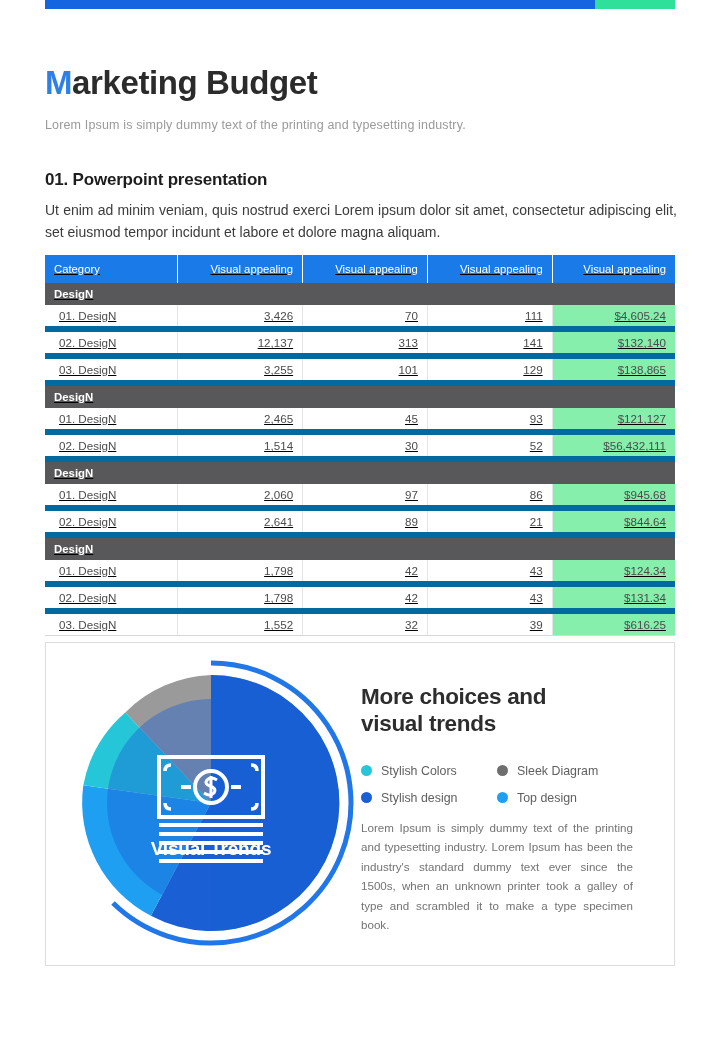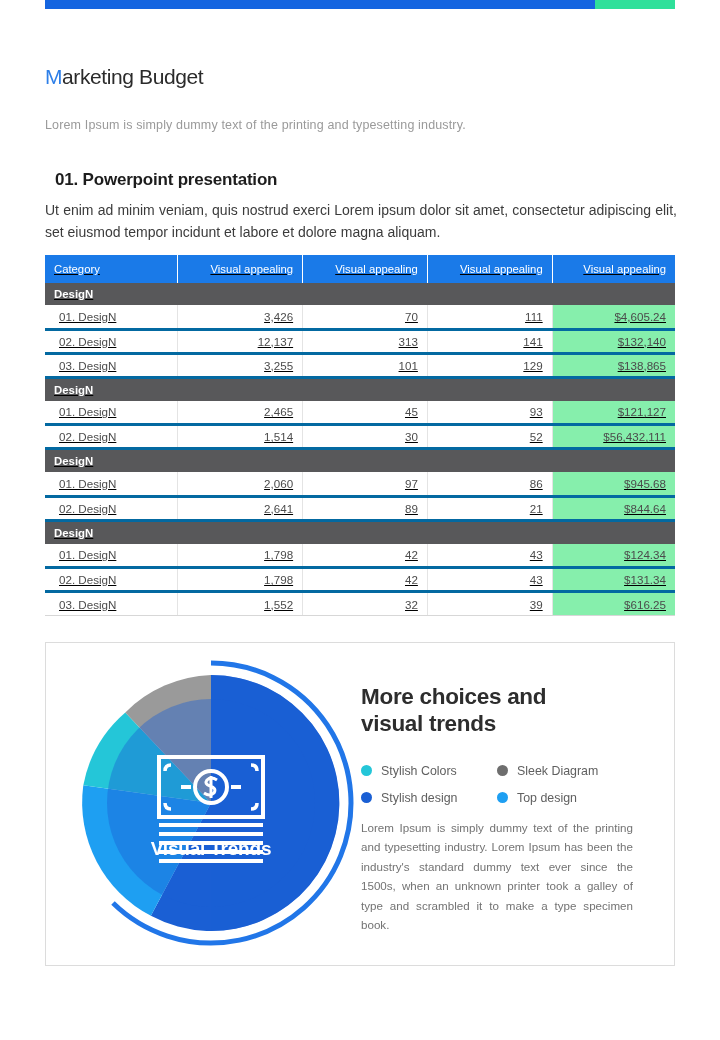--- a/index.html
+++ b/index.html
@@ -12,33 +12,33 @@
   .page { position: relative; width: 720px; height: 1040px; background: #fff; }
 
   
   .topbar { position: absolute; left: 45px; top: 0px; width: 630px; height: 9px; display: flex; }
   .topbar-blue  { width: 550px; height: 100%; background: #1565e0; }
   .topbar-green { width: 80px;  height: 100%; background: #2fe09a; }
 
   
   .title-wrap { position: absolute; left: 45px; top: 66px; }
   .main-title {
-    font-size: 21px; font-weight: normal; letter-spacing: -0.4px;
+    font-size: 33px; font-weight: bold; letter-spacing: -0.4px;
     color: #2b2b2b; line-height: 1.0; white-space: nowrap;
   }
   .main-title .accent { color: #2e7fe8; }
   .subtitle {
     position: absolute; left: 45px; top: 118px;
     font-size: 12.5px; color: #9a9a9a; letter-spacing: 0.15px;
   }
 
   
   .section-title {
     position: absolute; left: 45px; top: 170px;
-    font-size: 17px; font-weight: bold; color: #1d1d1d; letter-spacing: -0.2px; margin-left: 10px;
+    font-size: 17px; font-weight: bold; color: #1d1d1d; letter-spacing: -0.2px;
   }
   .section-body {
     position: absolute; left: 45px; top: 200px; width: 632px;
     font-size: 14px; color: #3b3b3b; line-height: 1.55; text-align: justify;
   }
 
   
   .table-wrap { position: absolute; left: 45px; top: 255px; width: 630px; text-decoration: underline; }
   table.budget { width: 630px; border-collapse: collapse; table-layout: fixed; }
   table.budget th {
@@ -49,21 +49,21 @@
   table.budget th:first-child { text-align: left; }
   table.budget th:last-child { border-right: none; }
   tr.group-row td {
     background: #58585a; color: #ffffff; font-weight: bold;
     font-size: 11.4px; padding: 5px 9px; height: 22px;
     border: none; text-align: left;
   }
   tr.data-row td {
     font-size: 11.6px; color: #4b4b4b; padding: 4px 9px;
     height: 24px; text-align: right;
-    border-bottom: 3px solid #0369a1;
+    border-bottom: 6px solid #0369a1;
     border-right: 1px solid #e4e4e4;
     background: #ffffff;
   }
   tr.data-row td:first-child { text-align: left; padding-left: 14px; border-right: 1px solid #e4e4e4; }
   tr.data-row td.highlight { background: #86efac; border-right: none; }
   tr.data-row:last-child td { border-bottom: 1px solid #d7d7d7; }
 
   .col-cat { width: 132px; }
   .col-n   { width: 124px; }
   .col-last{ width: 122px; }

